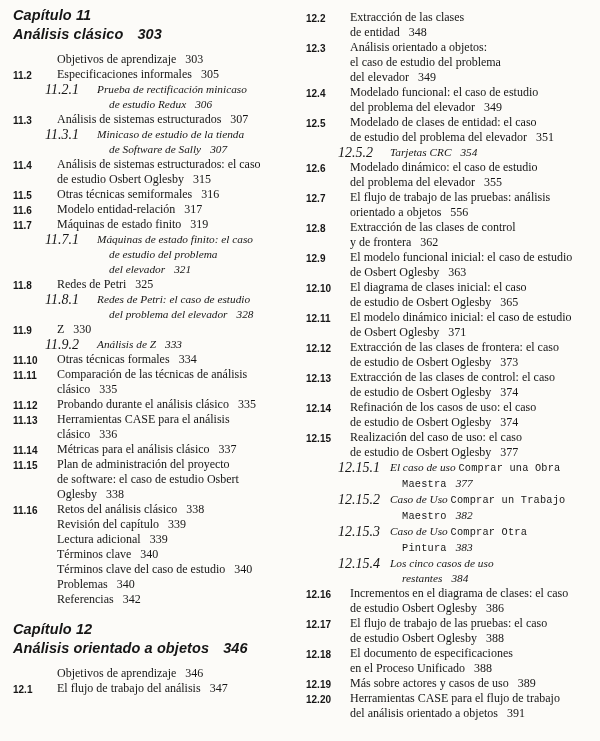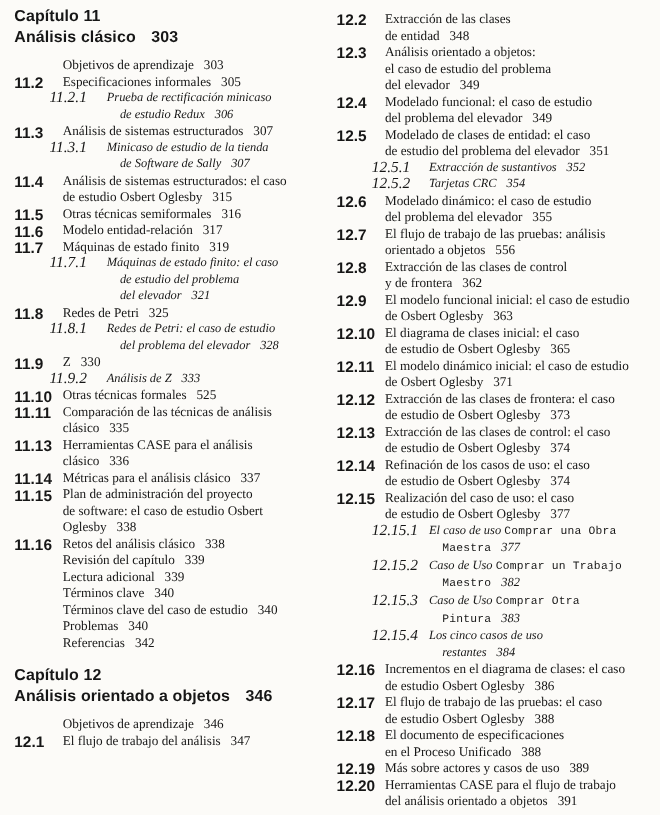--- a/index.html
+++ b/index.html
@@ -6,27 +6,27 @@
   .page{
     width:600px;height:741px;box-sizing:border-box;
     background:#fcfbf8;color:#161616;overflow:hidden;
     display:flex;font-family:"Liberation Serif",serif;
   }
   .col{box-sizing:border-box;}
   .col-left{width:303px;padding:6px 4px 0 13px;}
   .col-right{width:297px;padding:10px 2px 0 3px;}
 
   .chapter{font-family:"Liberation Sans",sans-serif;font-weight:bold;
-    font-size:14.5px;line-height:19px;margin-bottom:8px;letter-spacing:.1px;}
+    font-size:14.5px;line-height:19px;margin-bottom:8px;letter-spacing:.1px;font-style:italic;}
   .chapter-later{margin-top:13px;}
   .chapter .page-num{margin-left:14px;}
 
   .entry{position:relative;padding-left:44px;font-size:12px;line-height:15px;}
   .entry .num{position:absolute;left:0;top:.5px;
-    font-family:"Liberation Sans",sans-serif;font-weight:bold;font-size:14px;line-height:15px;}
+    font-family:"Liberation Sans",sans-serif;font-weight:bold;font-size:10px;line-height:15px;}
   .txt{white-space:pre-wrap;}
   .page-num{margin-left:9px;}
 
   .sub{position:relative;padding-left:96px;text-indent:-12px;
     font-style:italic;font-size:11.3px;line-height:15px;}
   .sub .num{position:absolute;left:44px;top:0;font-style:italic;
     font-size:14px;line-height:15px;}
   .seg-mono{font-family:"Liberation Mono",monospace;font-style:normal;
     font-size:10.3px;letter-spacing:.2px;}
 </style>
@@ -52,23 +52,24 @@
       <div class="entry"><span class="num">11.6</span><span class="txt">Modelo entidad-relación</span><span class="page-num">317</span></div>
       <div class="entry"><span class="num">11.7</span><span class="txt">Máquinas de estado finito</span><span class="page-num">319</span></div>
       <div class="sub"><span class="num">11.7.1</span><span class="txt">Máquinas de estado finito: el caso
 de estudio del problema
 del elevador</span><span class="page-num">321</span></div>
       <div class="entry"><span class="num">11.8</span><span class="txt">Redes de Petri</span><span class="page-num">325</span></div>
       <div class="sub"><span class="num">11.8.1</span><span class="txt">Redes de Petri: el caso de estudio
 del problema del elevador</span><span class="page-num">328</span></div>
       <div class="entry"><span class="num">11.9</span><span class="txt">Z</span><span class="page-num">330</span></div>
       <div class="sub"><span class="num">11.9.2</span><span class="txt">Análisis de Z</span><span class="page-num">333</span></div>
-      <div class="entry"><span class="num">11.10</span><span class="txt">Otras técnicas formales</span><span class="page-num">525</span></div>
+      <div class="entry"><span class="num">11.10</span><span class="txt">Otras técnicas formales</span><span class="page-num">334</span></div>
       <div class="entry"><span class="num">11.11</span><span class="txt">Comparación de las técnicas de análisis
 clásico</span><span class="page-num">335</span></div>
+      <div class="entry"><span class="num">11.12</span><span class="txt">Probando durante el análisis clásico</span><span class="page-num">335</span></div>
       <div class="entry"><span class="num">11.13</span><span class="txt">Herramientas CASE para el análisis
 clásico</span><span class="page-num">336</span></div>
       <div class="entry"><span class="num">11.14</span><span class="txt">Métricas para el análisis clásico</span><span class="page-num">337</span></div>
       <div class="entry"><span class="num">11.15</span><span class="txt">Plan de administración del proyecto
 de software: el caso de estudio Osbert
 Oglesby</span><span class="page-num">338</span></div>
       <div class="entry"><span class="num">11.16</span><span class="txt">Retos del análisis clásico</span><span class="page-num">338</span></div>
       <div class="entry"><span class="txt">Revisión del capítulo</span><span class="page-num">339</span></div>
       <div class="entry"><span class="txt">Lectura adicional</span><span class="page-num">339</span></div>
       <div class="entry"><span class="txt">Términos clave</span><span class="page-num">340</span></div>
@@ -85,21 +86,20 @@
   <div class="col col-right">
       <div class="entry"><span class="num">12.2</span><span class="txt">Extracción de las clases
 de entidad</span><span class="page-num">348</span></div>
       <div class="entry"><span class="num">12.3</span><span class="txt">Análisis orientado a objetos:
 el caso de estudio del problema
 del elevador</span><span class="page-num">349</span></div>
       <div class="entry"><span class="num">12.4</span><span class="txt">Modelado funcional: el caso de estudio
 del problema del elevador</span><span class="page-num">349</span></div>
       <div class="entry"><span class="num">12.5</span><span class="txt">Modelado de clases de entidad: el caso
 de estudio del problema del elevador</span><span class="page-num">351</span></div>
-      <div class="sub"><span class="num">12.5.1</span><span class="txt">Extracción de sustantivos</span><span class="page-num">352</span></div>
       <div class="sub"><span class="num">12.5.2</span><span class="txt">Tarjetas CRC</span><span class="page-num">354</span></div>
       <div class="entry"><span class="num">12.6</span><span class="txt">Modelado dinámico: el caso de estudio
 del problema del elevador</span><span class="page-num">355</span></div>
       <div class="entry"><span class="num">12.7</span><span class="txt">El flujo de trabajo de las pruebas: análisis
 orientado a objetos</span><span class="page-num">556</span></div>
       <div class="entry"><span class="num">12.8</span><span class="txt">Extracción de las clases de control
 y de frontera</span><span class="page-num">362</span></div>
       <div class="entry"><span class="num">12.9</span><span class="txt">El modelo funcional inicial: el caso de estudio
 de Osbert Oglesby</span><span class="page-num">363</span></div>
       <div class="entry"><span class="num">12.10</span><span class="txt">El diagrama de clases inicial: el caso

